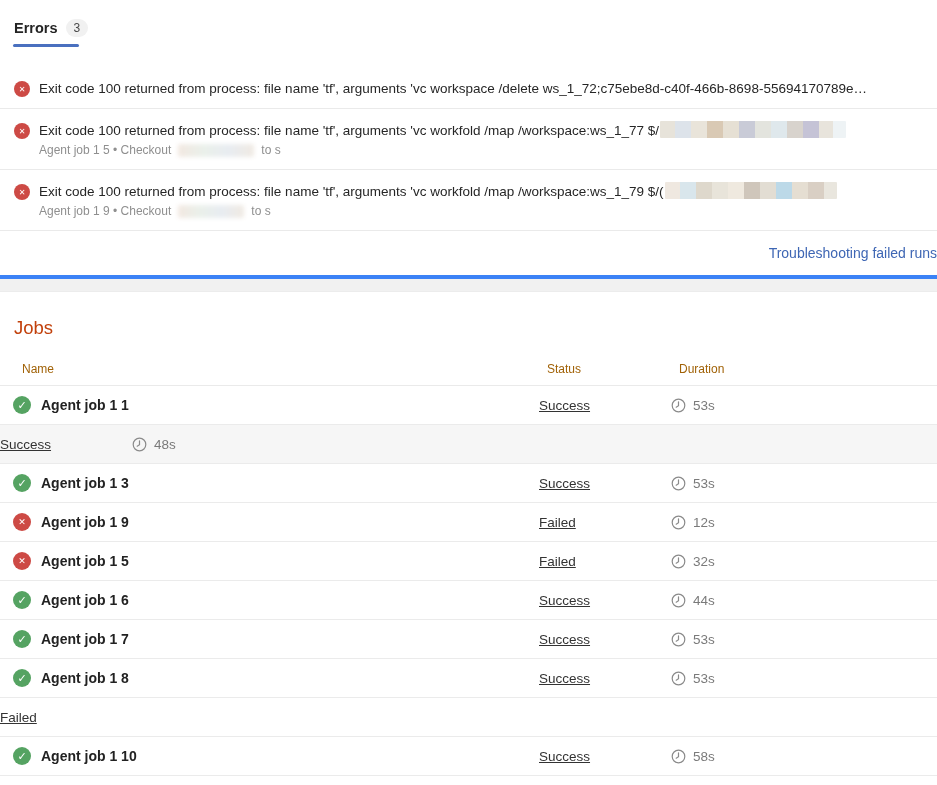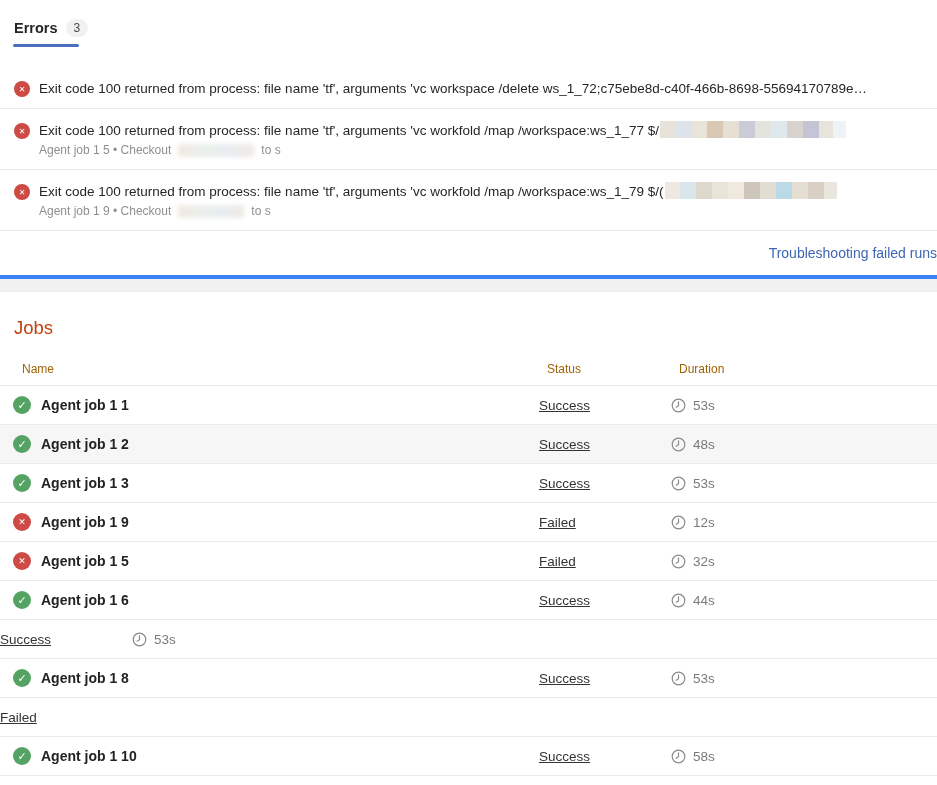--- a/index.html
+++ b/index.html
@@ -140,24 +140,20 @@
       <div class="cell-status">Success</div>
       <div class="cell-duration">
           <svg class="clock" width="15" height="15" viewBox="0 0 15 15">
             <circle cx="7.5" cy="7.5" r="6.3" fill="none" stroke="#8a8a8a" stroke-width="1.2"></circle>
             <path d="M7.5 3.8 V7.7 L5.2 9.2" fill="none" stroke="#8a8a8a" stroke-width="1.2" stroke-linecap="round"></path>
           </svg>
           <span>53s</span>
         </div>
     </div>
     <div class="job-row alt">
-      <div class="cell-name">
-          <span class="status-icon lg success"></span>
-          <span class="job-name">Agent job 1 2</span>
-        </div>
       <div class="cell-status">Success</div>
       <div class="cell-duration">
           <svg class="clock" width="15" height="15" viewBox="0 0 15 15">
             <circle cx="7.5" cy="7.5" r="6.3" fill="none" stroke="#8a8a8a" stroke-width="1.2"></circle>
             <path d="M7.5 3.8 V7.7 L5.2 9.2" fill="none" stroke="#8a8a8a" stroke-width="1.2" stroke-linecap="round"></path>
           </svg>
           <span>48s</span>
         </div>
     </div>
     <div class="job-row">
@@ -210,20 +206,24 @@
       <div class="cell-status">Success</div>
       <div class="cell-duration">
           <svg class="clock" width="15" height="15" viewBox="0 0 15 15">
             <circle cx="7.5" cy="7.5" r="6.3" fill="none" stroke="#8a8a8a" stroke-width="1.2"></circle>
             <path d="M7.5 3.8 V7.7 L5.2 9.2" fill="none" stroke="#8a8a8a" stroke-width="1.2" stroke-linecap="round"></path>
           </svg>
           <span>44s</span>
         </div>
     </div>
     <div class="job-row">
+      <div class="cell-name">
+          <span class="status-icon lg success"></span>
+          <span class="job-name">Agent job 1 7</span>
+        </div>
       <div class="cell-status">Success</div>
       <div class="cell-duration">
           <svg class="clock" width="15" height="15" viewBox="0 0 15 15">
             <circle cx="7.5" cy="7.5" r="6.3" fill="none" stroke="#8a8a8a" stroke-width="1.2"></circle>
             <path d="M7.5 3.8 V7.7 L5.2 9.2" fill="none" stroke="#8a8a8a" stroke-width="1.2" stroke-linecap="round"></path>
           </svg>
           <span>53s</span>
         </div>
     </div>
     <div class="job-row">

